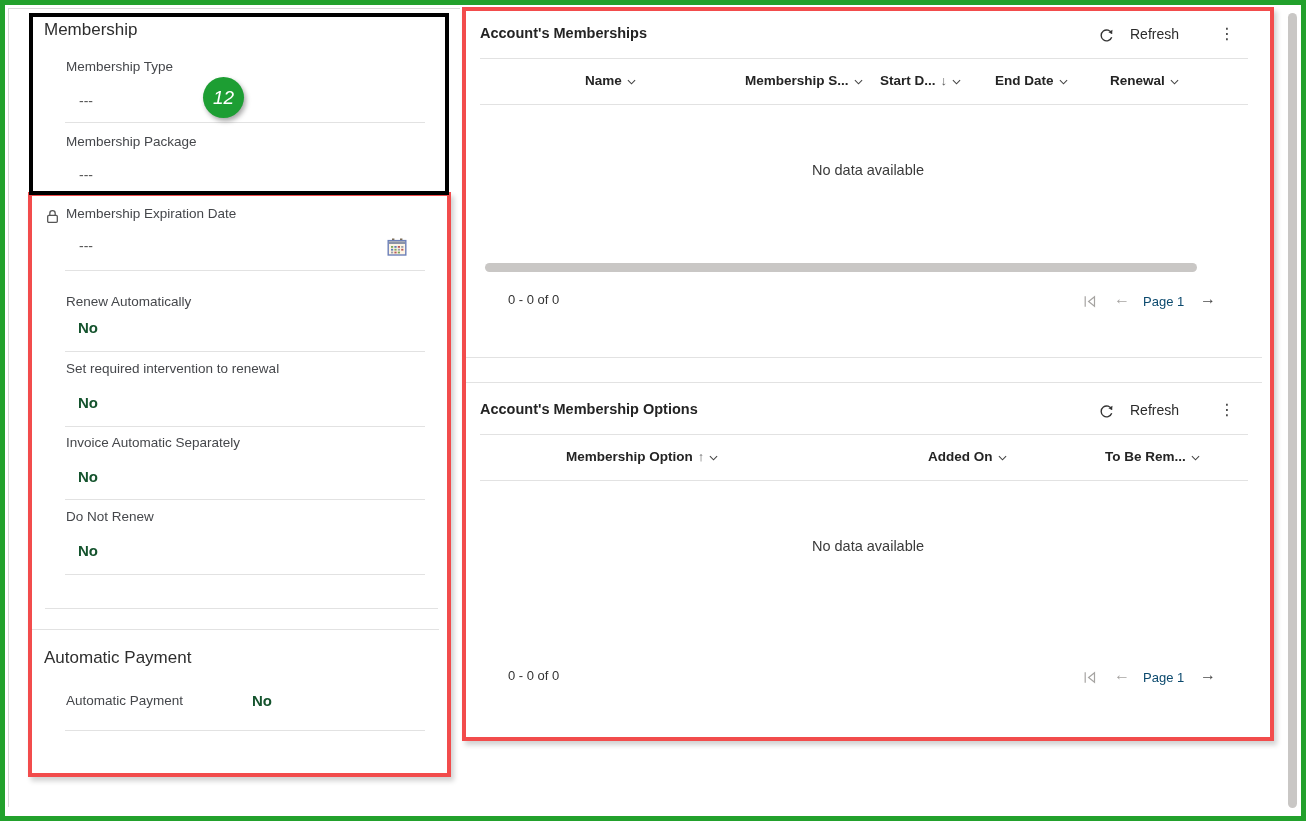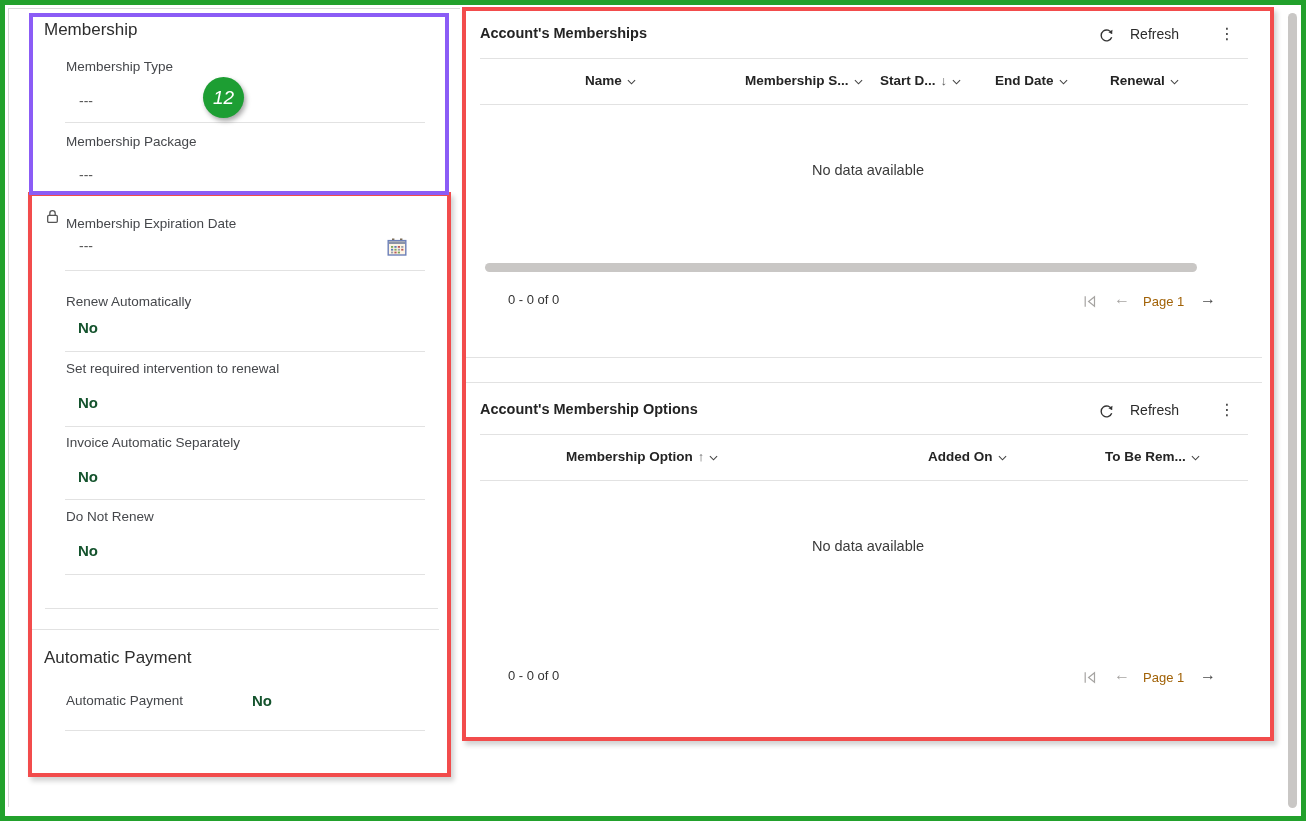--- a/index.html
+++ b/index.html
@@ -7,42 +7,42 @@
     width:1306px;height:821px;position:relative;background:#ffffff;
     font-family:"Liberation Sans","DejaVu Sans",sans-serif;overflow:hidden;
     -webkit-font-smoothing:antialiased;color:#242424;
   }
   .abs{position:absolute;}
   .hline{position:absolute;height:1px;background:#e2e2e2;}
   .frame{position:absolute;inset:0;border:5px solid #22a12c;pointer-events:none;z-index:50;}
   .pane-v{position:absolute;left:8px;top:8px;bottom:14px;width:1px;background:#d9d9d9;}
   .pane-h{position:absolute;left:8px;top:8px;width:452px;height:1px;background:#d9d9d9;}
 
-  .anno-green{position:absolute;border:4px solid #8b5cf6;background:transparent;z-index:20;}
+  .anno-green{position:absolute;border:4px solid #000000;background:transparent;z-index:20;}
   .anno-red{position:absolute;border:4px solid #f24c4c;box-shadow:3px 4px 5px rgba(0,0,0,0.18);background:#fff;z-index:10;}
 
   .sechead{font-size:17px;color:#2e2e2e;white-space:nowrap;}
   .flabel{font-size:13.5px;color:#45474b;white-space:nowrap;}
   .fvalue{font-size:14px;color:#5b5b5b;white-space:nowrap;}
   .boolval{font-size:15px;font-weight:bold;color:#14532d;white-space:nowrap;}
 
   .badge{
     position:absolute;width:41px;height:41px;border-radius:50%;
     background:#1d9e33;color:#fff;font-size:19px;line-height:41px;text-align:center;
     box-shadow:2px 3px 5px rgba(0,0,0,0.35);z-index:30;
   }
 
   .grid-title{font-size:14.5px;font-weight:600;color:#242424;white-space:nowrap;}
   .refresh-label{font-size:14px;color:#2b2b2b;white-space:nowrap;cursor:pointer;}
   .ellipsis{font-size:16px;color:#404040;cursor:pointer;line-height:18px;}
   .colhead{font-size:13.5px;font-weight:600;color:#242424;white-space:nowrap;display:flex;align-items:center;gap:5px;cursor:pointer;}
   .sortarrow{font-size:13px;font-weight:400;color:#5a5a5a;}
   .empty-msg{position:absolute;left:0;width:100%;text-align:center;font-size:14.5px;color:#3a3a3a;}
   .count{font-size:13px;color:#333333;white-space:nowrap;}
-  .pagelabel{font-size:13px;color:#a16207;white-space:nowrap;text-align:right;}
+  .pagelabel{font-size:13px;color:#0c4a6e;white-space:nowrap;text-align:right;}
   .navarrow{font-size:16px;line-height:16px;cursor:pointer;}
   .navarrow.dim{color:#a6a4a2;}
   .navarrow.on{color:#4a4a4a;}
   .scrollbar-h{position:absolute;background:#c9c7c5;border-radius:5px;cursor:pointer;}
   .scrollbar-v{position:absolute;background:#c9c7c5;border-radius:5px;cursor:pointer;z-index:40;}
   .chev{display:inline-block;}
 </style>
 </head>
 <body>
 
@@ -63,21 +63,21 @@
 </div>
 
 <div class="anno-red" style="left:28px;top:192px;width:415px;height:577px;">
 
   <span class="abs" style="left:14px;top:13px;">
     <svg width="13" height="15" viewBox="0 0 12 14">
         <rect x="1.5" y="6" width="9" height="6.5" rx="1" fill="none" stroke="#555" stroke-width="1.2"></rect>
         <path d="M3.5 6 V4 a2.5 2.5 0 0 1 5 0 V6" fill="none" stroke="#555" stroke-width="1.2"></path>
       </svg>
   </span>
-  <div class="abs flabel" style="left:34px;top:20px;">Membership Expiration Date</div>
+  <div class="abs flabel" style="left:34px;top:10px;">Membership Expiration Date</div>
   <div class="abs fvalue" style="left:47px;top:42px;">---</div>
   <span class="abs" style="left:355px;top:42px;">
     <svg width="20" height="18" viewBox="0 0 20 18">
       <rect x="5" y="0.5" width="2.4" height="4" fill="#7a6a52"></rect>
       <rect x="13" y="0.5" width="2.4" height="4" fill="#7a6a52"></rect>
       <rect x="1.2" y="2.6" width="17.6" height="14.4" fill="#fdf4e4" stroke="#6b7fb8" stroke-width="1.4"></rect>
       <rect x="2" y="3.4" width="16" height="2.6" fill="#8b93a6"></rect>
       <g>
         <rect x="4" y="8" width="2.2" height="1.8" fill="#79a75a"></rect>
           <rect x="7.4" y="8" width="2.2" height="1.8" fill="#5a7ab8"></rect>

